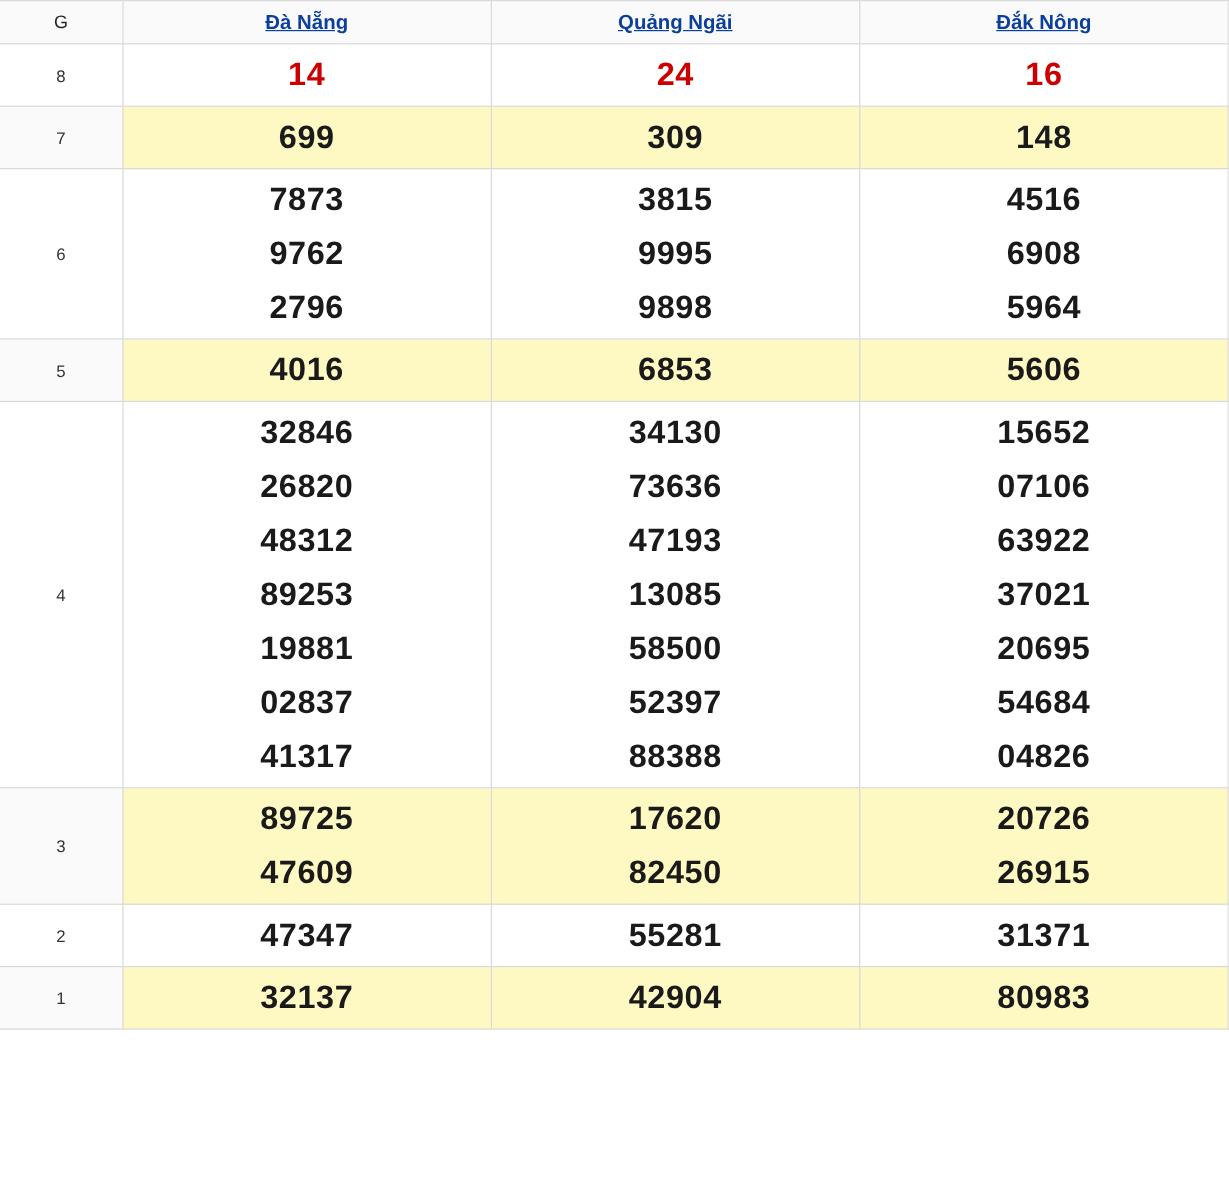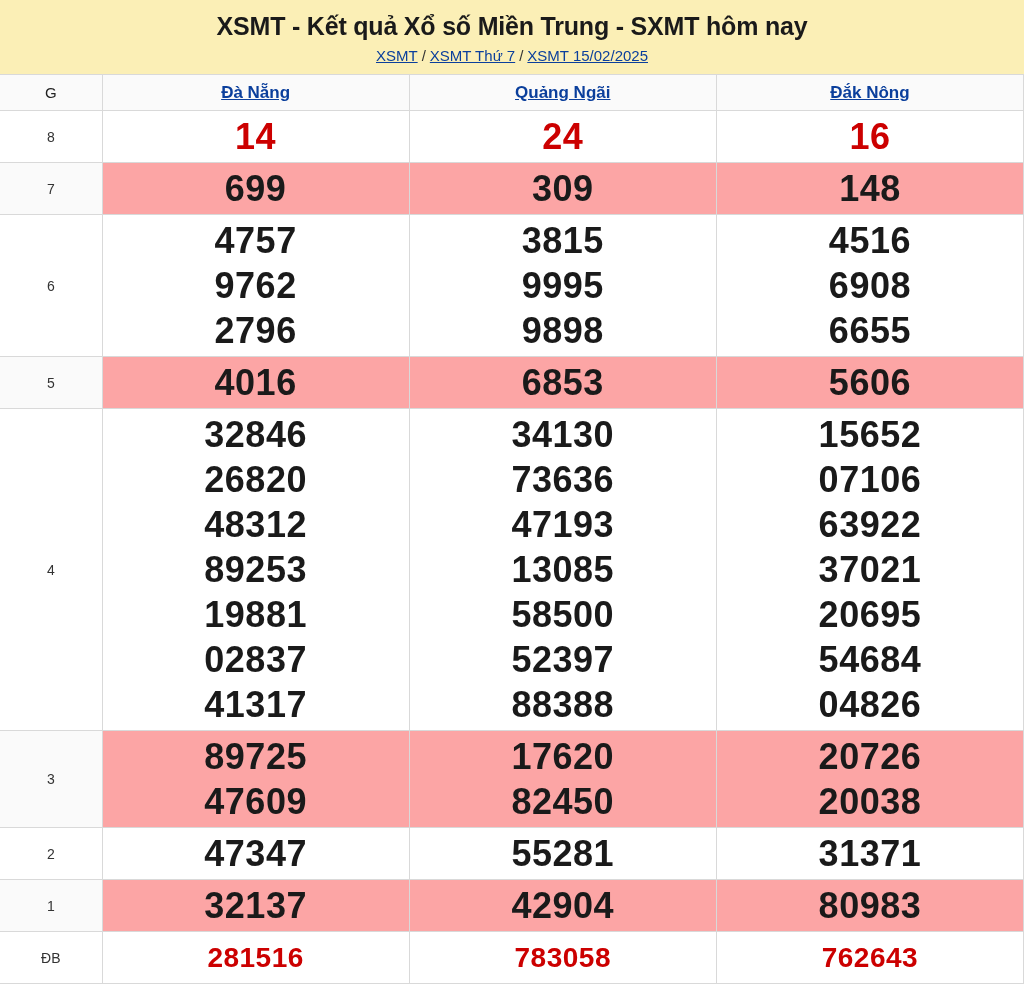--- a/index.html
+++ b/index.html
@@ -75,44 +75,40 @@
     color: #0b3f9c;
     font-size: 17px;
     font-weight: bold;
     text-decoration: underline;
   }
   td.g-label {
     font-size: 14px;
     color: #333;
     background: #fff;
   }
-  tr.alt td { background: #fca5a5; }
+  tr.alt td { background: #fef9c3; }
   tr.alt td.g-label { background: #fafafa; }
   td.num {
-    font-size: 36px;
+    font-size: 27px;
     font-weight: bold;
     color: #1a1a1a;
     letter-spacing: 0.5px;
     line-height: 45px;
     padding: 3px 0;
   }
   td.num.red { color: #cc0000; }
   td.num.special { font-size: 28px; color: #cc0000; }
   td.num div { line-height: 45px; }
   .row-h52 { height: 52px; }
 </style>
 </head>
 <body>
 
 <div class="page">
 
-  <div class="header">
-    <div class="header-title">XSMT - Kết quả Xổ số Miền Trung - SXMT hôm nay</div>
-    <div class="breadcrumb"><a href="#">XSMT</a><span class="sep">/</span><a href="#">XSMT Thứ 7</a><span class="sep">/</span><a href="#">XSMT 15/02/2025</a></div>
-  </div>
 
   <table class="results">
     <colgroup>
       <col class="c-g">
       <col class="c-p">
       <col class="c-p">
       <col class="c-p">
     </colgroup>
     <thead>
       <tr>
@@ -143,33 +139,33 @@
           <td class="num">
             <div>309</div>
           </td>
           <td class="num">
             <div>148</div>
           </td>
         </tr>
         <tr>
           <td class="g-label">6</td>
           <td class="num">
-            <div>4757</div>
+            <div>7873</div>
             <div>9762</div>
             <div>2796</div>
           </td>
           <td class="num">
             <div>3815</div>
             <div>9995</div>
             <div>9898</div>
           </td>
           <td class="num">
             <div>4516</div>
             <div>6908</div>
-            <div>6655</div>
+            <div>5964</div>
           </td>
         </tr>
         <tr class="alt row-h52">
           <td class="g-label">5</td>
           <td class="num">
             <div>4016</div>
           </td>
           <td class="num">
             <div>6853</div>
           </td>
@@ -212,21 +208,21 @@
           <td class="num">
             <div>89725</div>
             <div>47609</div>
           </td>
           <td class="num">
             <div>17620</div>
             <div>82450</div>
           </td>
           <td class="num">
             <div>20726</div>
-            <div>20038</div>
+            <div>26915</div>
           </td>
         </tr>
         <tr class="row-h52">
           <td class="g-label">2</td>
           <td class="num">
             <div>47347</div>
           </td>
           <td class="num">
             <div>55281</div>
           </td>
@@ -239,28 +235,16 @@
           <td class="num">
             <div>32137</div>
           </td>
           <td class="num">
             <div>42904</div>
           </td>
           <td class="num">
             <div>80983</div>
           </td>
         </tr>
-        <tr class="row-h52">
-          <td class="g-label">ĐB</td>
-          <td class="num special">
-            <div>281516</div>
-          </td>
-          <td class="num special">
-            <div>783058</div>
-          </td>
-          <td class="num special">
-            <div>762643</div>
-          </td>
-        </tr>
       </tbody>
   </table>
 
 </div>
 
 </body></html>

